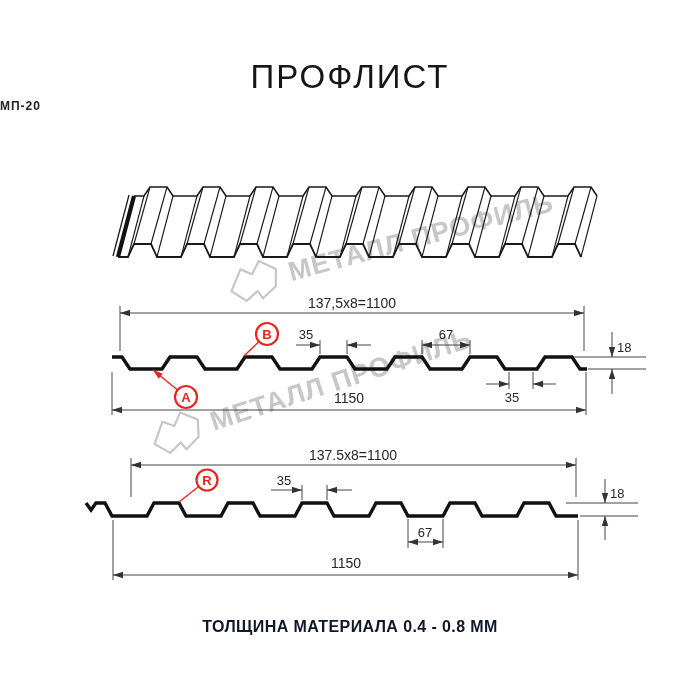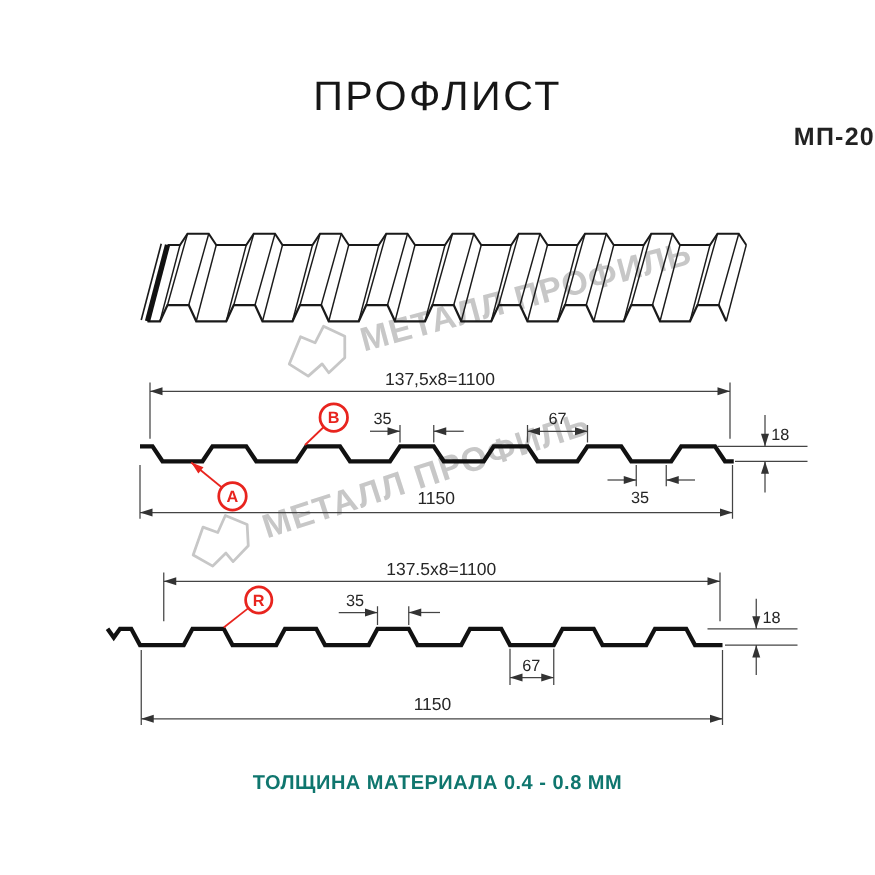--- a/index.html
+++ b/index.html
@@ -5,26 +5,26 @@
   html,body{margin:0;padding:0;}
   body{
     width:700px;height:700px;position:relative;overflow:hidden;
     background:#ffffff;font-family:"Liberation Sans",sans-serif;
   }
   .title{
     position:absolute;top:58px;left:0;right:0;text-align:center;
     font-size:33px;font-weight:normal;letter-spacing:2px;color:#161616;z-index:3;
   }
   .subtitle{
-    position:absolute;top:99px;left:0;right:0;text-align:right;
-    font-size:20px;font-weight:bold;letter-spacing:1px;color:#222;z-index:3;
+    position:absolute;top:99px;left:0;right:0;text-align:left;
+    font-size:12px;font-weight:bold;letter-spacing:1px;color:#222;z-index:3;
   }
   .footnote{
     position:absolute;top:618px;left:0;right:0;text-align:center;
-    font-size:16px;font-weight:bold;letter-spacing:0.4px;color:#0f766e;z-index:3;
+    font-size:16px;font-weight:bold;letter-spacing:0.4px;color:#0f172a;z-index:3;
   }
   .wm{
     position:absolute;display:flex;align-items:center;gap:8px;height:44px;
     transform-origin:0 50%;z-index:1;pointer-events:none;
   }
   .wm-1{left:227px;top:267px;transform:rotate(-15deg);}
   .wm-2{left:150px;top:420px;transform:rotate(-18deg);}
   .wm span{
     font-size:27px;font-weight:bold;letter-spacing:1px;color:#c7c7c7;white-space:nowrap;
   }

